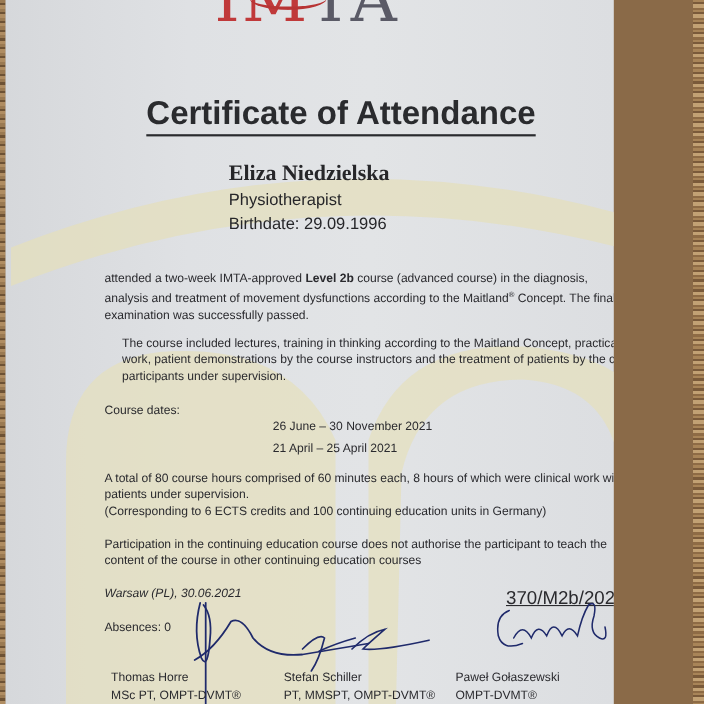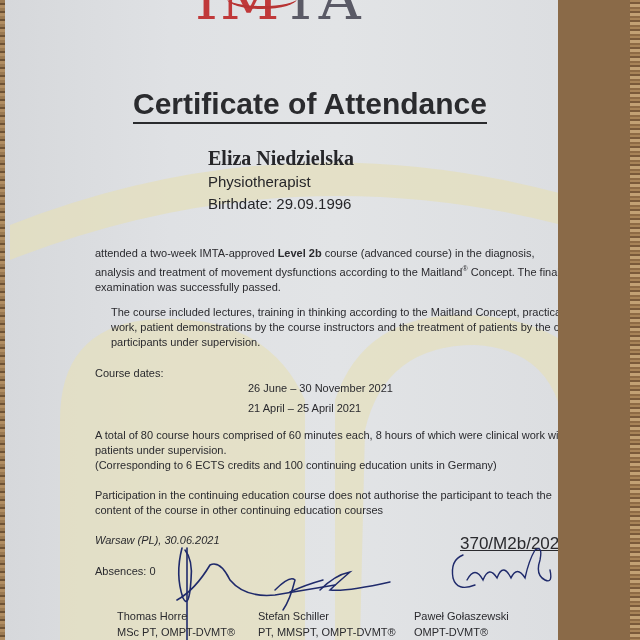--- a/index.html
+++ b/index.html
@@ -55,21 +55,21 @@
     .dates .label { position: absolute; left: 0; top: 0; }
     .dates .d1 { position: absolute; left: 153px; top: 0; white-space: nowrap; margin-top: 35px; }
     .dates .d2 { position: absolute; left: 153px; top: 15px; white-space: nowrap; }
     .p3 { top: 428px; }
     .p4 { top: 488px; }
     .place { position: absolute; left: 90px; top: 534px; font-size: 11px; color: #2a2a2e; white-space: nowrap; font-style: italic; }
     .ref { position: absolute; left: 455px; top: 534px; font-size: 17px; color: #2a2a2e; white-space: nowrap; text-decoration: underline; }
     .absences { position: absolute; left: 90px; top: 565px; font-size: 11px; color: #2a2a2e; white-space: nowrap; }
     .sig-svg { position: absolute; left: 0; top: 0; width: 625px; height: 640px; pointer-events: none; }
     .signer { position: absolute; top: 608px; font-size: 11px; line-height: 16px; color: #2a2a2e; white-space: nowrap; }
-    .s1 { left: 96px; margin-left: 16px; }
+    .s1 { left: 96px; }
     .s2 { left: 253px; }
     .s3 { left: 409px; }
     sup { font-size: 7px; }
   </style>
 </head>
 <body>
 
 <div class="wood-left"></div>
 <div class="wood-right"></div>
 

